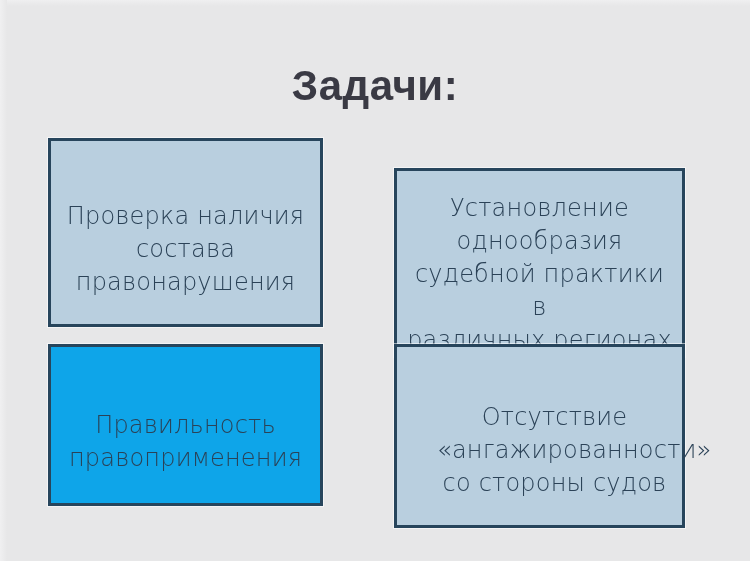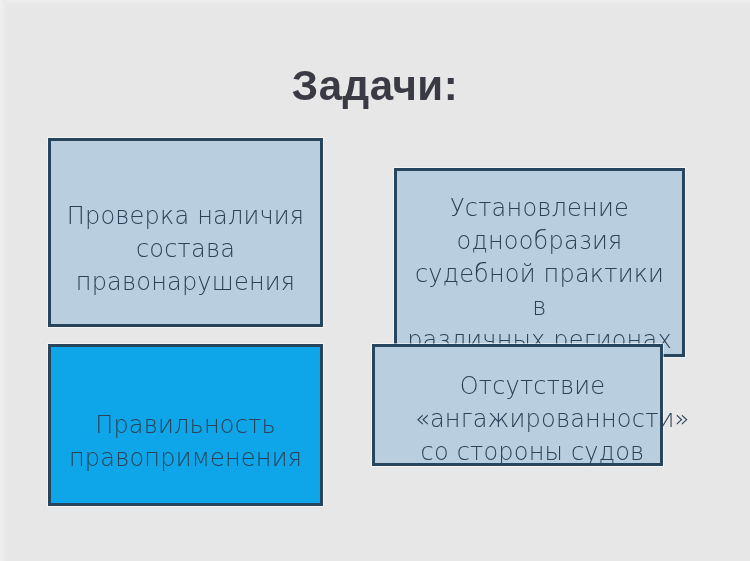--- a/index.html
+++ b/index.html
@@ -89,21 +89,21 @@
   
   #card-1 { left: 48px;  top: 138px; width: 275px; height: 189px; }
   #card-1 .card-text { padding-top: 34px; }
 
   #card-2 { left: 394px; top: 138px; width: 291px; height: 189px; }
   #card-2 .card-text { padding-top: 24px; }
 
   #card-3 { left: 48px;  top: 344px; width: 275px; height: 162px; }
   #card-3 .card-text { padding-top: 34px; }
 
-  #card-4 { left: 372px; top: 344px; width: 291px; height: 122px; padding-left: 30px; }
+  #card-4 { left: 394px; top: 344px; width: 291px; height: 184px; padding-left: 30px; }
   #card-4 .card-text { padding-top: 28px; }
 </style>
 </head>
 <body style="background: rgb(231, 231, 232);">
 
 <div class="edge-wash-top"></div>
 <div class="edge-wash-left"></div>
 
 <div class="slide">
 

